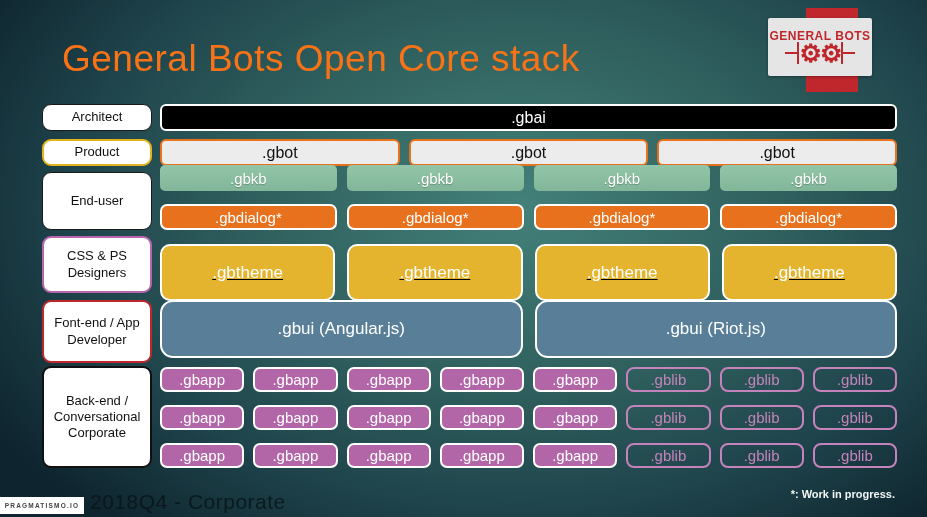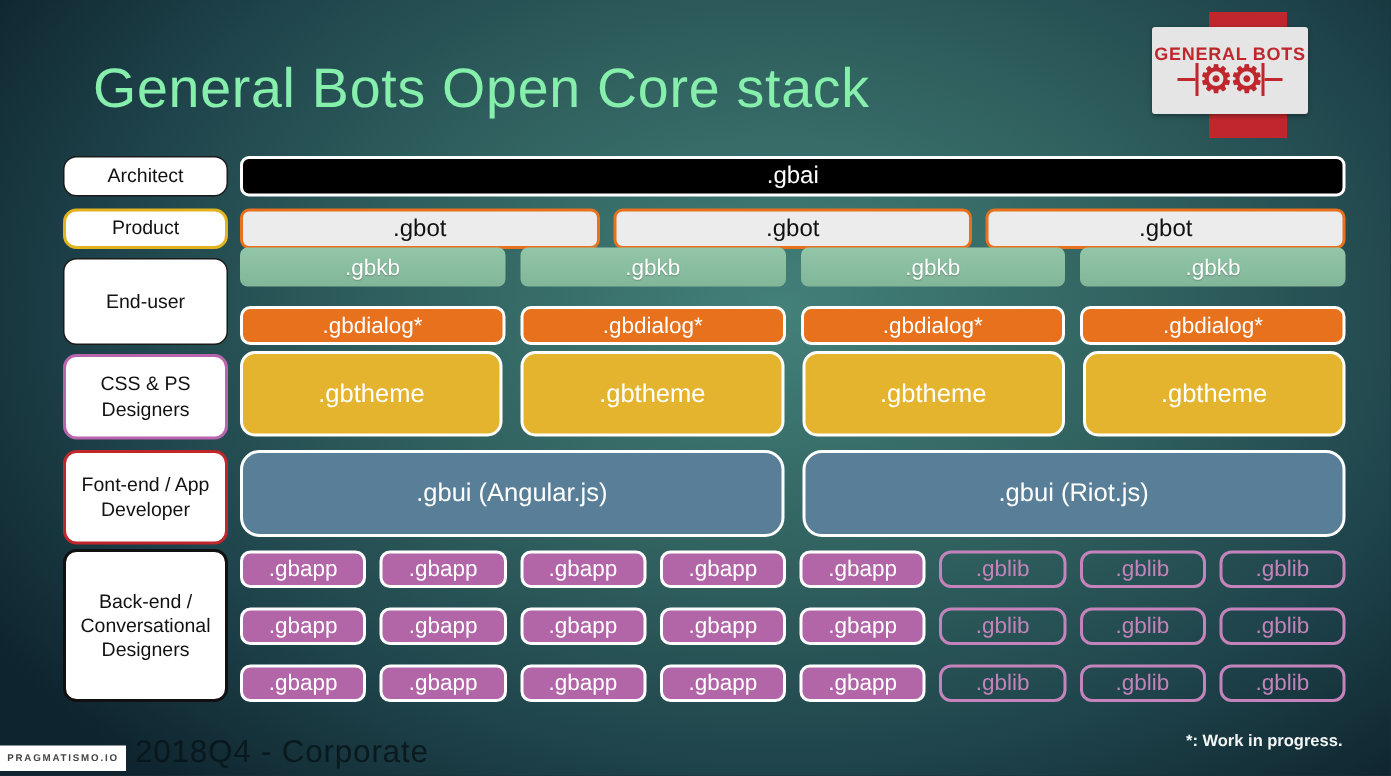--- a/index.html
+++ b/index.html
@@ -8,21 +8,21 @@
     font-family:"Liberation Sans",sans-serif;
     background:
       radial-gradient(ellipse 620px 420px at 56% 40%,
         rgba(70,133,125,0.95) 0%, rgba(52,104,100,0.85) 42%,
         rgba(32,70,77,0.9) 72%, rgba(14,36,46,0.98) 100%),
       #16333e;
   }
   
   .title{
     position:absolute;left:62px;top:38px;
-    font-size:37px;letter-spacing:0.5px;color:#86efac;font-weight:400;
+    font-size:37px;letter-spacing:0.5px;color:#f97316;font-weight:400;
   }
   
   .logo-ribbon{position:absolute;left:806px;top:8px;width:52px;height:84px;background:var(--red,#C0272D);}
   .logo-card{
     position:absolute;left:768px;top:18px;width:104px;height:58px;background:#e5e5e5;
     border-radius:2px;display:flex;flex-direction:column;align-items:center;justify-content:center;
     box-shadow:0 1px 3px rgba(0,0,0,0.35);
   }
   .logo-name{color:var(--red,#C0272D);font-size:12px;font-weight:bold;letter-spacing:0.5px;}
   .logo-gears{display:flex;align-items:center;color:var(--red,#C0272D);margin-top:-2px;}
@@ -50,21 +50,21 @@
   }
   .row-gbai{top:104px;height:27px;}
   .gbai{background:#000;border:2px solid #fff;border-radius:6px;font-size:16px;}
   .row-gbot{top:139px;height:27px;gap:9px;}
   .gbot{background:#ececec;border:2px solid var(--orange,#E8711D);border-radius:6px;color:#111;font-size:16px;}
   .row-gbkb{top:165px;height:26px;gap:10px;}
   .gbkb{background:linear-gradient(#93c6a9,var(--green,#82B698));border-radius:5px;font-size:15px;
         text-shadow:0 1px 1px rgba(0,0,0,0.25);}
   .row-gbdialog{top:204px;height:26px;gap:10px;}
   .gbdialog{background:var(--orange,#E8711D);border:2px solid #fff;border-radius:7px;font-size:15px;}
-  .row-gbtheme{top:234px;height:57px;gap:12px;}
+  .row-gbtheme{top:244px;height:57px;gap:12px;text-decoration:underline;}
   .gbtheme{background:var(--yellow,#E5B42E);border:2px solid #fff;border-radius:10px;font-size:17px;}
   .row-gbui{top:300px;height:58px;gap:12px;}
   .gbui{background:var(--blue,#587F97);border:2px solid #fff;border-radius:13px;font-size:17px;}
   .row-backend{height:25px;gap:9px;}
   .row-backend.r1{top:367px;}
   .row-backend.r2{top:405px;}
   .row-backend.r3{top:443px;}
   .gbapp{background:var(--purple,#B266A8);border:2px solid #fff;border-radius:7px;font-size:15px;}
   .gblib{background:transparent;border:2px solid var(--purple-light,#BC7BB2);border-radius:8px;
          color:var(--purple-light,#CF93C6);font-size:15px;}
@@ -100,21 +100,21 @@
 
 <div class="role architect">Architect</div>
 <div class="role product">Product</div>
 <div class="role end-user">End-user</div>
 <div class="role css-ps">CSS &amp; PS
 Designers</div>
 <div class="role front-end">Font-end / App
 Developer</div>
 <div class="role back-end">Back-end /
 Conversational
-Designers</div>
+Corporate</div>
 
 <div class="srow row-gbai">
   <div class="cell gbai">.gbai</div>
 </div>
 
 <div class="srow row-gbot">
   <div class="cell gbot">.gbot</div>
   <div class="cell gbot">.gbot</div>
   <div class="cell gbot">.gbot</div>
 </div>

